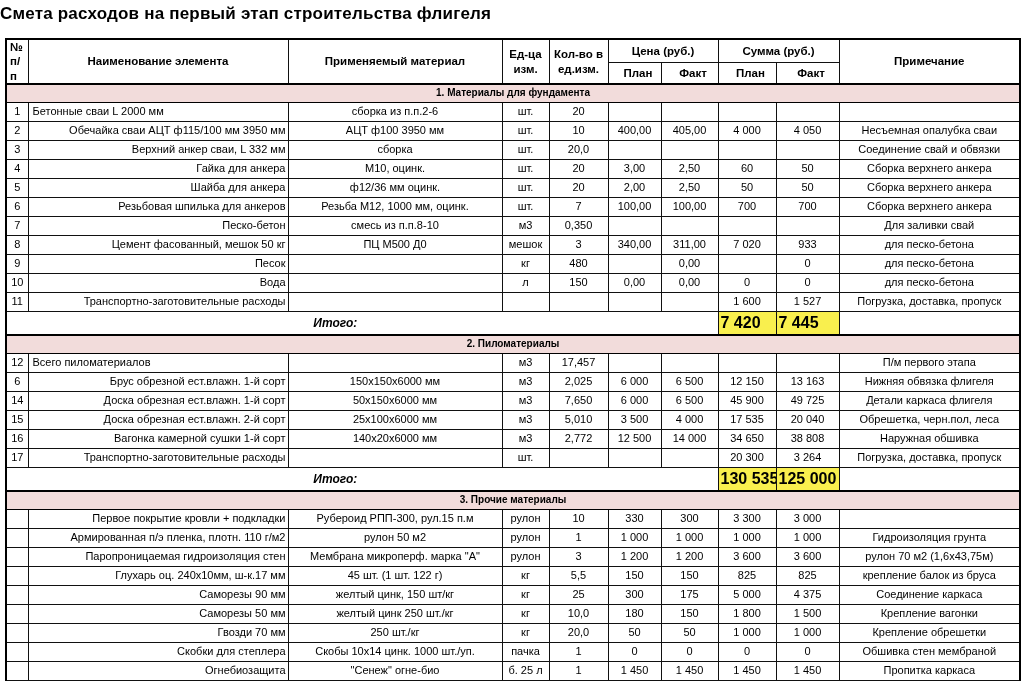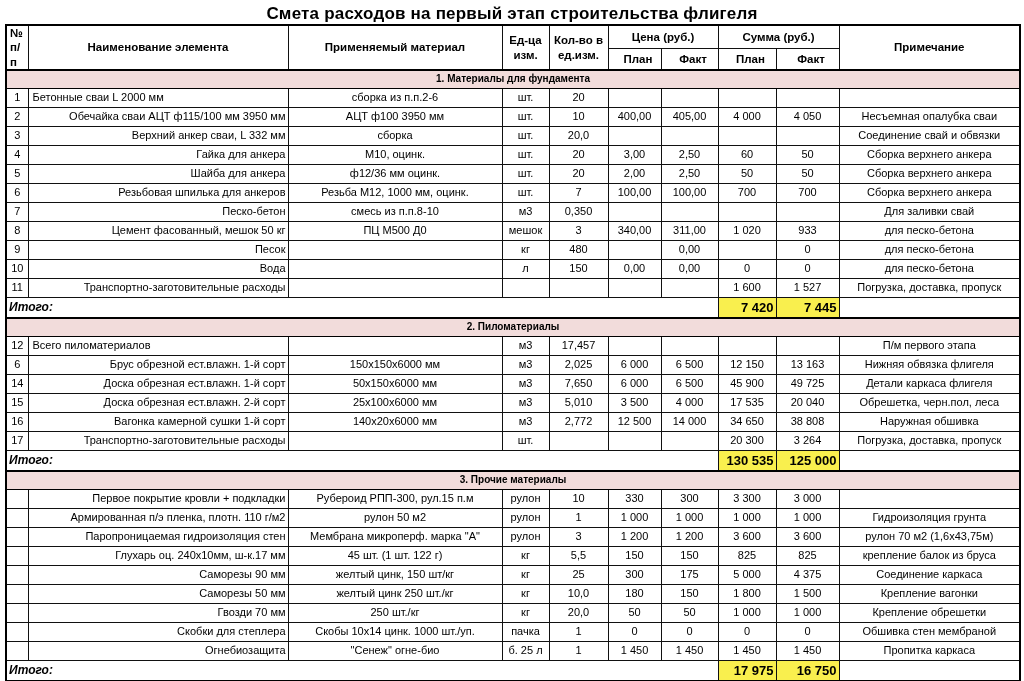--- a/index.html
+++ b/index.html
@@ -4,24 +4,23 @@
 <style>
   html, body {
     margin: 0;
     background: #ffffff;
     width: 1024px;
     font-family: "Liberation Sans", sans-serif;
     color: #000;
   }
   .page { width: 1024px; height: 681px; overflow: hidden; }
   .title {
-    text-align: center;
     font-weight: bold;
     font-size: 17px;
-    padding: 4px 0 0 0;
+    padding: 4px 0 14px 0;
     letter-spacing: 0.2px;
   }
   table.est {
     border-collapse: collapse;
     table-layout: fixed;
     margin-left: 5px;
     width: 1014px;
     border: 2px solid #000;
   }
   .est th, .est td {
@@ -52,31 +51,31 @@
     text-align: center;
     height: 15px;
     border-top: 2px solid #000;
     border-bottom: 1px solid #000;
   }
   tr.data td { height: 16px; text-align: center; }
   tr.data td.c-name { text-align: right; padding-left: 4px; }
   tr.data td.c-name.center { text-align: left; }
   tr.subtotal td { border-bottom: 2px solid #000; height: 17px; }
   td.subtotal-label {
-    text-align: left;
+    text-align: center;
     padding-right: 56px;
     font-weight: bold;
     font-style: italic;
     font-size: 12px;
   }
   td.hl {
     background: var(--hl, #f9ef4e);
     font-weight: bold;
-    font-size: 13px;
-    text-align: right;
+    font-size: 16px;
+    text-align: left;
   }
 </style>
 </head>
 <body>
 
 <div class="page">
 
   <div class="title">Смета расходов на первый этап строительства флигеля</div>
 
   <table class="est">
@@ -202,21 +201,21 @@
           <td class="c-note">Для заливки свай</td>
         </tr>
         <tr class="data">
           <td class="c-num">8</td>
           <td class="c-name">Цемент фасованный, мешок 50 кг</td>
           <td class="c-mat">ПЦ М500 Д0</td>
           <td class="c-unit">мешок</td>
           <td class="c-qty">3</td>
           <td class="c-pp">340,00</td>
           <td class="c-pf">311,00</td>
-          <td class="c-sp">1 020</td>
+          <td class="c-sp">7 020</td>
           <td class="c-sf">933</td>
           <td class="c-note">для песко-бетона</td>
         </tr>
         <tr class="data">
           <td class="c-num">9</td>
           <td class="c-name">Песок</td>
           <td class="c-mat"></td>
           <td class="c-unit">кг</td>
           <td class="c-qty">480</td>
           <td class="c-pp"></td>

